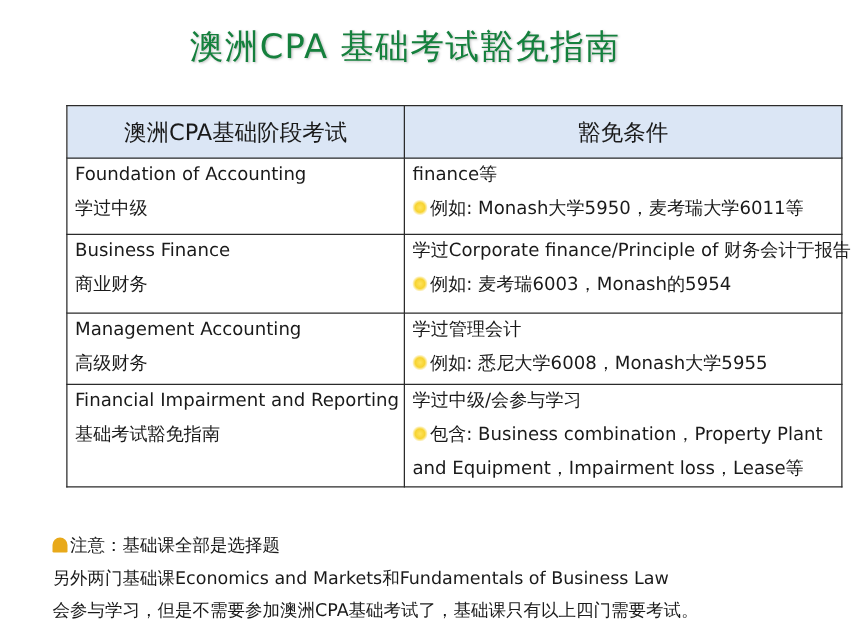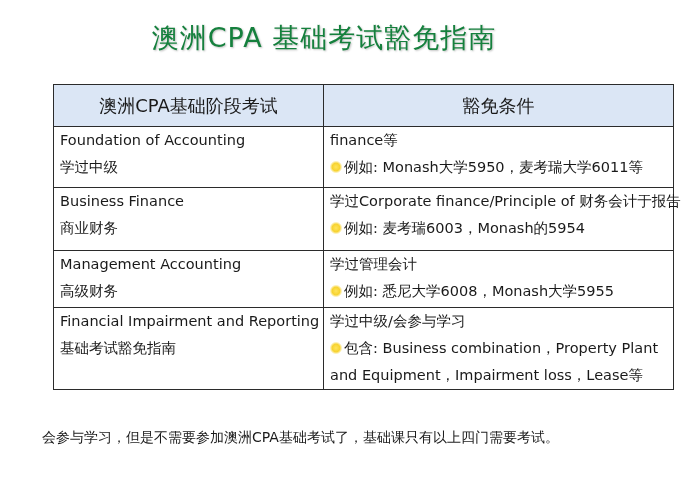--- a/index.html
+++ b/index.html
@@ -110,14 +110,16 @@
     </td>
     <td>
       <div class="line">学过中级/会参与学习</div>
       <div class="line wrap"><span class="star"></span><span>包含: Business combination，Property Plant and Equipment，Impairment loss，Lease等</span></div>
     </td>
   </tr>
 </tbody>
   </table>
 
 <div class="notes">
+  <div class="nline"><span class="bell"></span><span>注意：基础课全部是选择题</span></div>
+  <div class="nline">另外两门基础课Economics and Markets和Fundamentals of Business Law</div>
   <div class="nline">会参与学习，但是不需要参加澳洲CPA基础考试了，基础课只有以上四门需要考试。</div>
 </div>
 
 </body></html>

